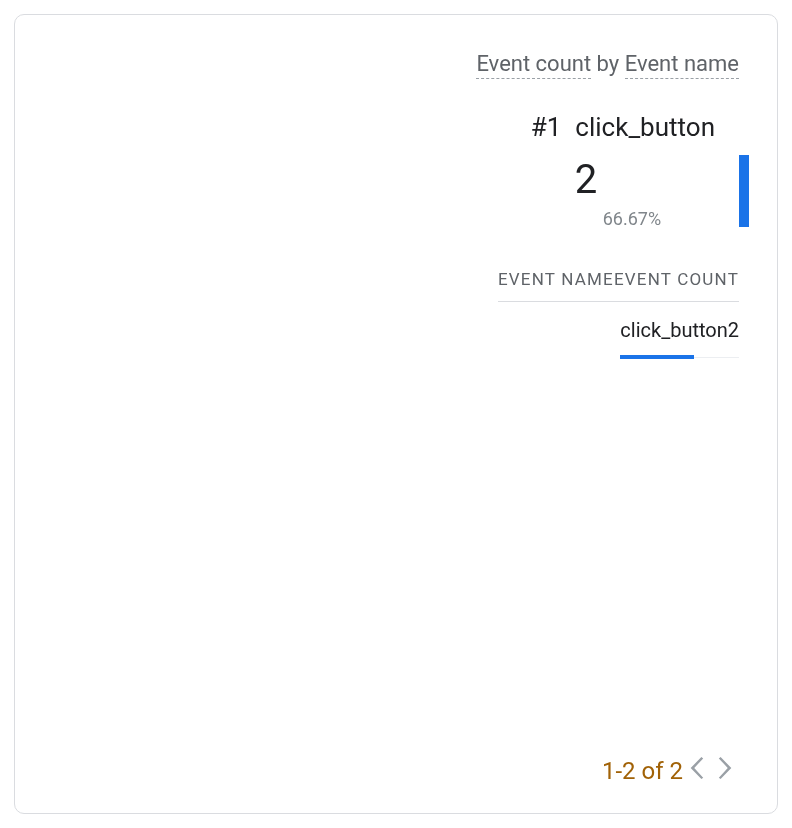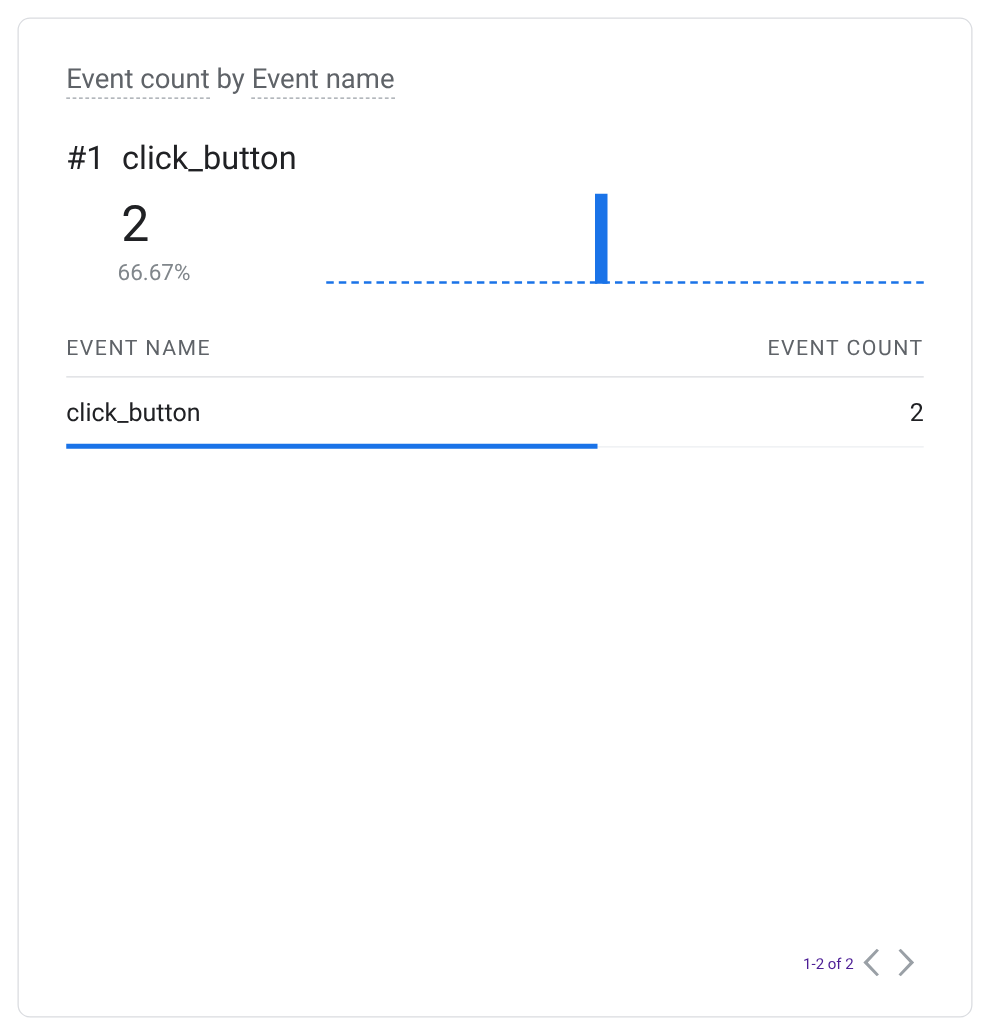--- a/index.html
+++ b/index.html
@@ -14,20 +14,21 @@
     left: 14px;
     top: 14px;
     width: 764px;
     height: 800px;
     border: 1px solid #dadce0;
     border-radius: 10px;
     background: #fff;
     padding: 36px 38px 28px 38px;
     display: flex;
     flex-direction: column;
+    align-items: flex-end;
   }
   .card-title {
     font-size: 22px;
     color: #5f6368;
     margin-bottom: 36px;
   }
   .card-title .dim-link {
     border-bottom: 1px dashed #9aa0a6;
     padding-bottom: 2px;
     cursor: pointer;
@@ -52,21 +53,21 @@
     font-size: 40px;
     color: #202124;
     font-weight: 400;
     margin-left: 44px;
     line-height: 1;
     margin-bottom: 8px;
   }
   .top-pct {
     font-size: 18px;
     color: #80868b;
-    margin-left: 41px;
+    margin-left: 72px;
   }
   .sparkline-wrap {
     flex: 1 1 auto;
     height: 80px;
     position: relative;
     margin-bottom: 2px;
   }
   .sparkline-baseline {
     position: absolute;
     left: 0; right: 0; bottom: 0;
@@ -110,22 +111,22 @@
     left: 0;
     bottom: -2px;
     height: 4px;
     background: #1a73e8;
   }
   .spacer { flex: 1 1 auto; }
   .pager {
     display: flex;
     align-items: center;
     justify-content: flex-end;
-    font-size: 12px;
-    color: #4c1d95;
+    font-size: 24px;
+    color: #a16207;
     padding-top: 12px;
   }
   .pager .chev {
     width: 28px; height: 28px;
     display: flex; align-items: center; justify-content: center;
     color: #9aa0a6;
     cursor: pointer;
   }
   .pager .chev svg { width: 14px; height: 22px; fill: currentColor; }
 </style>

